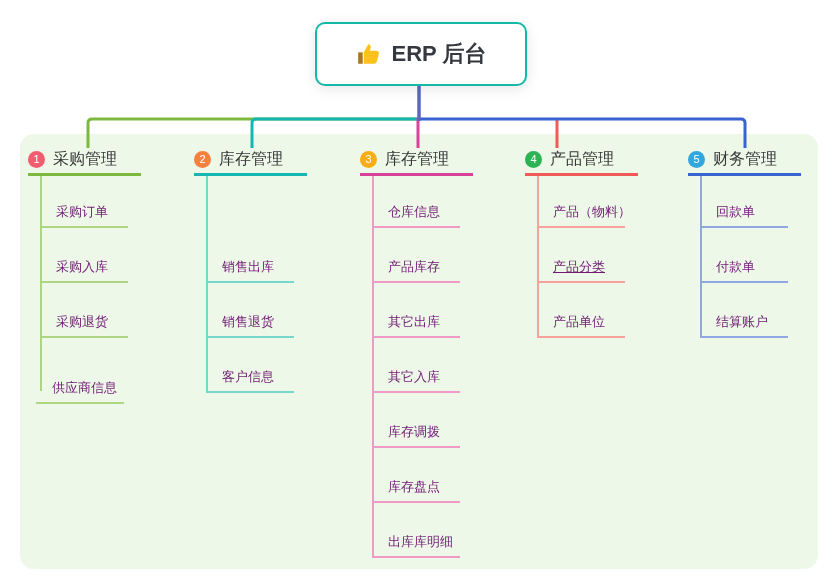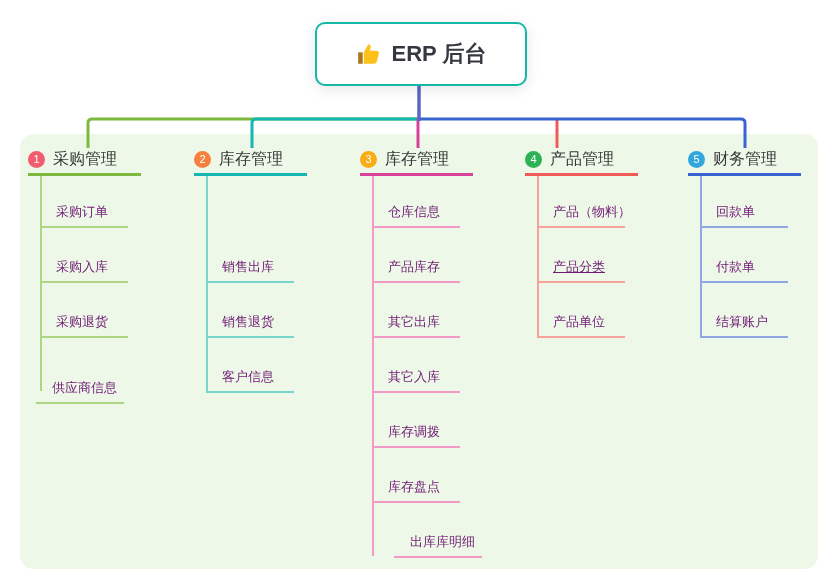--- a/index.html
+++ b/index.html
@@ -91,21 +91,21 @@
         <span class="badge" style="background: rgb(248, 172, 21);">3</span>
         <span>库存管理</span>
       </div>
       <div class="trunk" style="left: 12px; top: 31px; height: 380px; background: rgb(241, 154, 198);"></div>
       <div class="child" style="left: 12px; top: 59px; border-bottom-color: rgb(241, 154, 198);">仓库信息</div>
       <div class="child" style="left: 12px; top: 114px; border-bottom-color: rgb(241, 154, 198);">产品库存</div>
       <div class="child" style="left: 12px; top: 169px; border-bottom-color: rgb(241, 154, 198);">其它出库</div>
       <div class="child" style="left: 12px; top: 224px; border-bottom-color: rgb(241, 154, 198);">其它入库</div>
       <div class="child" style="left: 12px; top: 279px; border-bottom-color: rgb(241, 154, 198);">库存调拨</div>
       <div class="child" style="left: 12px; top: 334px; border-bottom-color: rgb(241, 154, 198);">库存盘点</div>
-      <div class="child" style="left: 12px; top: 389px; border-bottom-color: rgb(241, 154, 198); margin-left: 22px;">出库库明细</div>
+      <div class="child" style="left: 12px; top: 389px; border-bottom-color: rgb(241, 154, 198);">出库库明细</div>
     </div>
     <div class="col" style="left: 525px; top: 145px; width: 113px; height: 193px;">
       <div class="hdr" style="border-bottom-color: rgb(241, 91, 87);">
         <span class="badge" style="background: rgb(45, 179, 85);">4</span>
         <span>产品管理</span>
       </div>
       <div class="trunk" style="left: 12px; top: 31px; height: 160px; background: rgb(248, 162, 155);"></div>
       <div class="child" style="left: 12px; top: 59px; border-bottom-color: rgb(248, 162, 155);">产品（物料）</div>
       <div class="child" style="left: 12px; top: 114px; border-bottom-color: rgb(248, 162, 155); text-decoration: underline;">产品分类</div>
       <div class="child" style="left: 12px; top: 169px; border-bottom-color: rgb(248, 162, 155);">产品单位</div>

